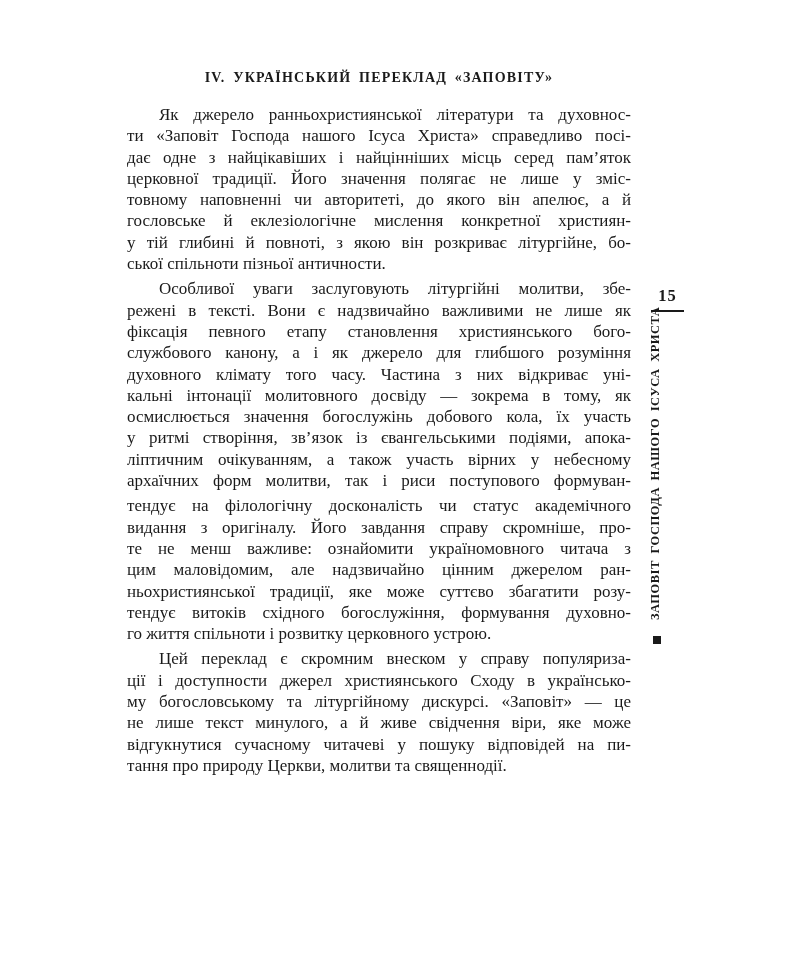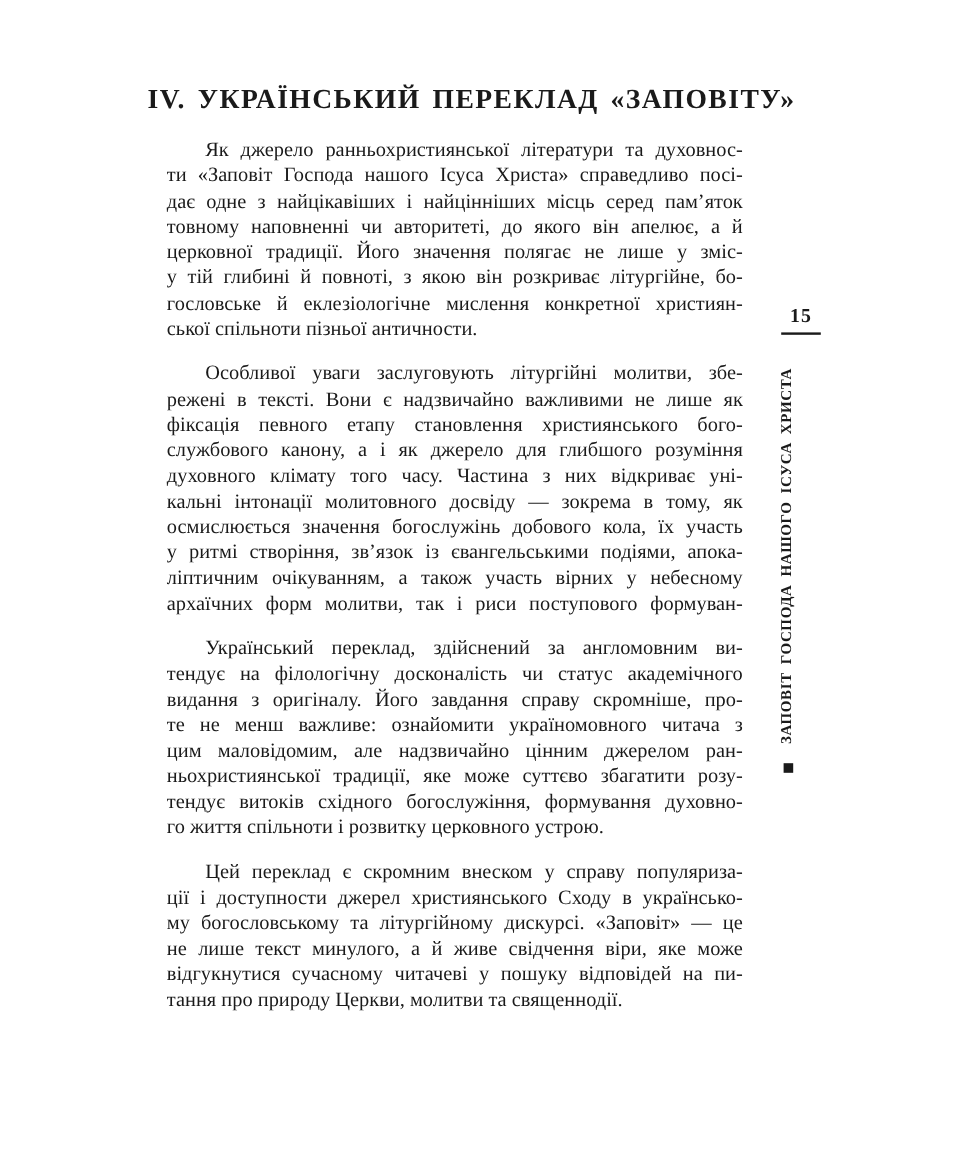--- a/index.html
+++ b/index.html
@@ -24,45 +24,45 @@
   }
   .content {
     position: absolute;
     left: 123px;
     top: 70px;
     width: 512px;
   }
   .chapter-title {
     font-family: "Liberation Serif", serif;
     font-weight: 700;
-    font-size: 23px;
+    font-size: 14px;
     letter-spacing: 1.2px;
     word-spacing: 3px;
     text-align: center;
     color: var(--text);
     margin-bottom: 18px;
     white-space: nowrap;
   }
-  .paragraph { margin: 16px; }
+  .paragraph { margin: 4px; }
   .line {
     font-size: 17px;
     line-height: 21.3px;
     text-align: justify;
     text-align-last: justify;
     white-space: normal;
     color: var(--text);
   }
   .line.first { text-indent: 32px; }
   .line.last { text-align-last: left; }
 
   
   .page-number-block {
     position: absolute;
     left: 651px;
-    top: 253px;
+    top: 286px;
     width: 33px;
     text-align: center;
     font-weight: 700;
     font-size: 16.5px;
     letter-spacing: 1px;
     padding-bottom: 4px;
     border-bottom: 2.5px solid var(--text);
   }
   .running-title {
     position: absolute;
@@ -92,40 +92,39 @@
 
 <div class="page">
 
   <div class="content">
     <h1 class="chapter-title">IV. УКРАЇНСЬКИЙ ПЕРЕКЛАД «ЗАПОВІТУ»</h1>
     <div>
         <div class="paragraph">
           <div class="line first">Як джерело ранньохристиянської літератури та духовнос-</div>
           <div class="line">ти «Заповіт Господа нашого Ісуса Христа» справедливо посі-</div>
           <div class="line">дає одне з найцікавіших і найцінніших місць серед пам’яток</div>
+          <div class="line">церковної традиції. Його значення полягає не лише у зміс-</div>
           <div class="line">товному наповненні чи авторитеті, до якого він апелює, а й</div>
-          <div class="line">церковної традиції. Його значення полягає не лише у зміс-</div>
+          <div class="line">гословське й еклезіологічне мислення конкретної християн-</div>
           <div class="line">у тій глибині й повноті, з якою він розкриває літургійне, бо-</div>
-          <div class="line">гословське й еклезіологічне мислення конкретної християн-</div>
           <div class="line last">ської спільноти пізньої античности.</div>
         </div>
         <div class="paragraph">
           <div class="line first">Особливої уваги заслуговують літургійні молитви, збе-</div>
           <div class="line">режені в тексті. Вони є надзвичайно важливими не лише як</div>
           <div class="line">фіксація певного етапу становлення християнського бого-</div>
           <div class="line">службового канону, а і як джерело для глибшого розуміння</div>
           <div class="line">духовного клімату того часу. Частина з них відкриває уні-</div>
           <div class="line">кальні інтонації молитовного досвіду — зокрема в тому, як</div>
           <div class="line">осмислюється значення богослужінь добового кола, їх участь</div>
           <div class="line">у ритмі створіння, зв’язок із євангельськими подіями, апока-</div>
           <div class="line">ліптичним очікуванням, а також участь вірних у небесному</div>
           <div class="line">архаїчних форм молитви, так і риси поступового формуван-</div>
         </div>
         <div class="paragraph">
-          <div class="line first">Український переклад, здійснений за англомовним ви-</div>
           <div class="line">тендує на філологічну досконалість чи статус академічного</div>
           <div class="line">видання з оригіналу. Його завдання справу скромніше, про-</div>
           <div class="line">те не менш важливе: ознайомити україномовного читача з</div>
           <div class="line">цим маловідомим, але надзвичайно цінним джерелом ран-</div>
           <div class="line">ньохристиянської традиції, яке може суттєво збагатити розу-</div>
           <div class="line">тендує витоків східного богослужіння, формування духовно-</div>
           <div class="line last">го життя спільноти і розвитку церковного устрою.</div>
         </div>
         <div class="paragraph">
           <div class="line first">Цей переклад є скромним внеском у справу популяриза-</div>

